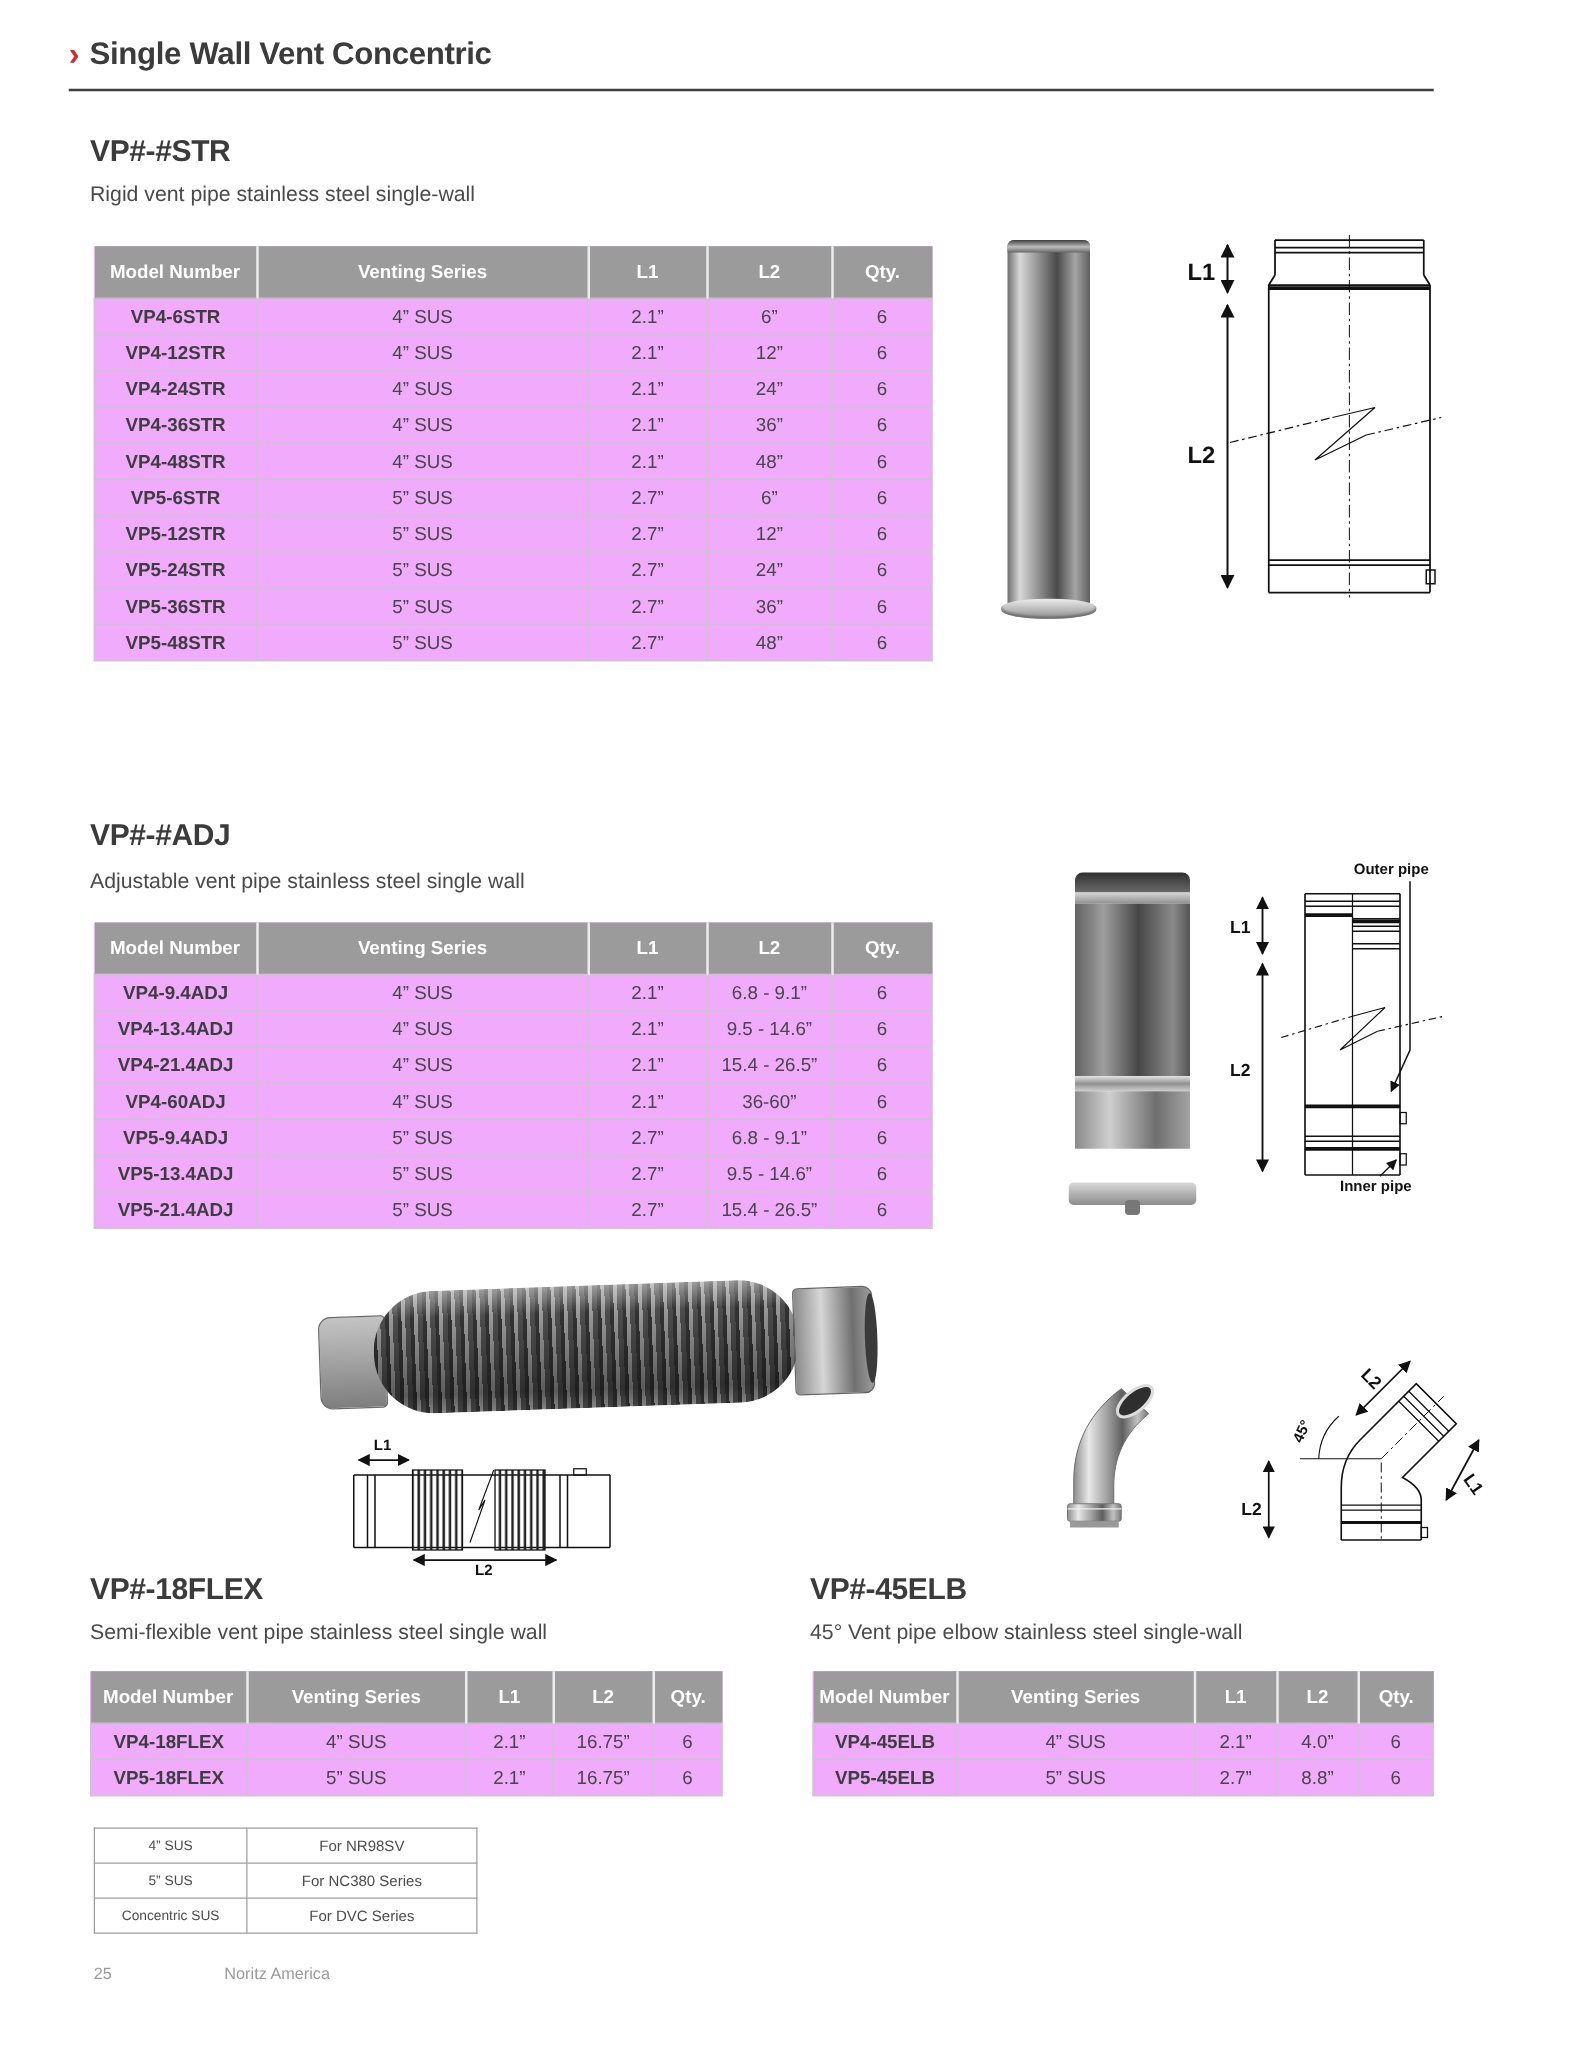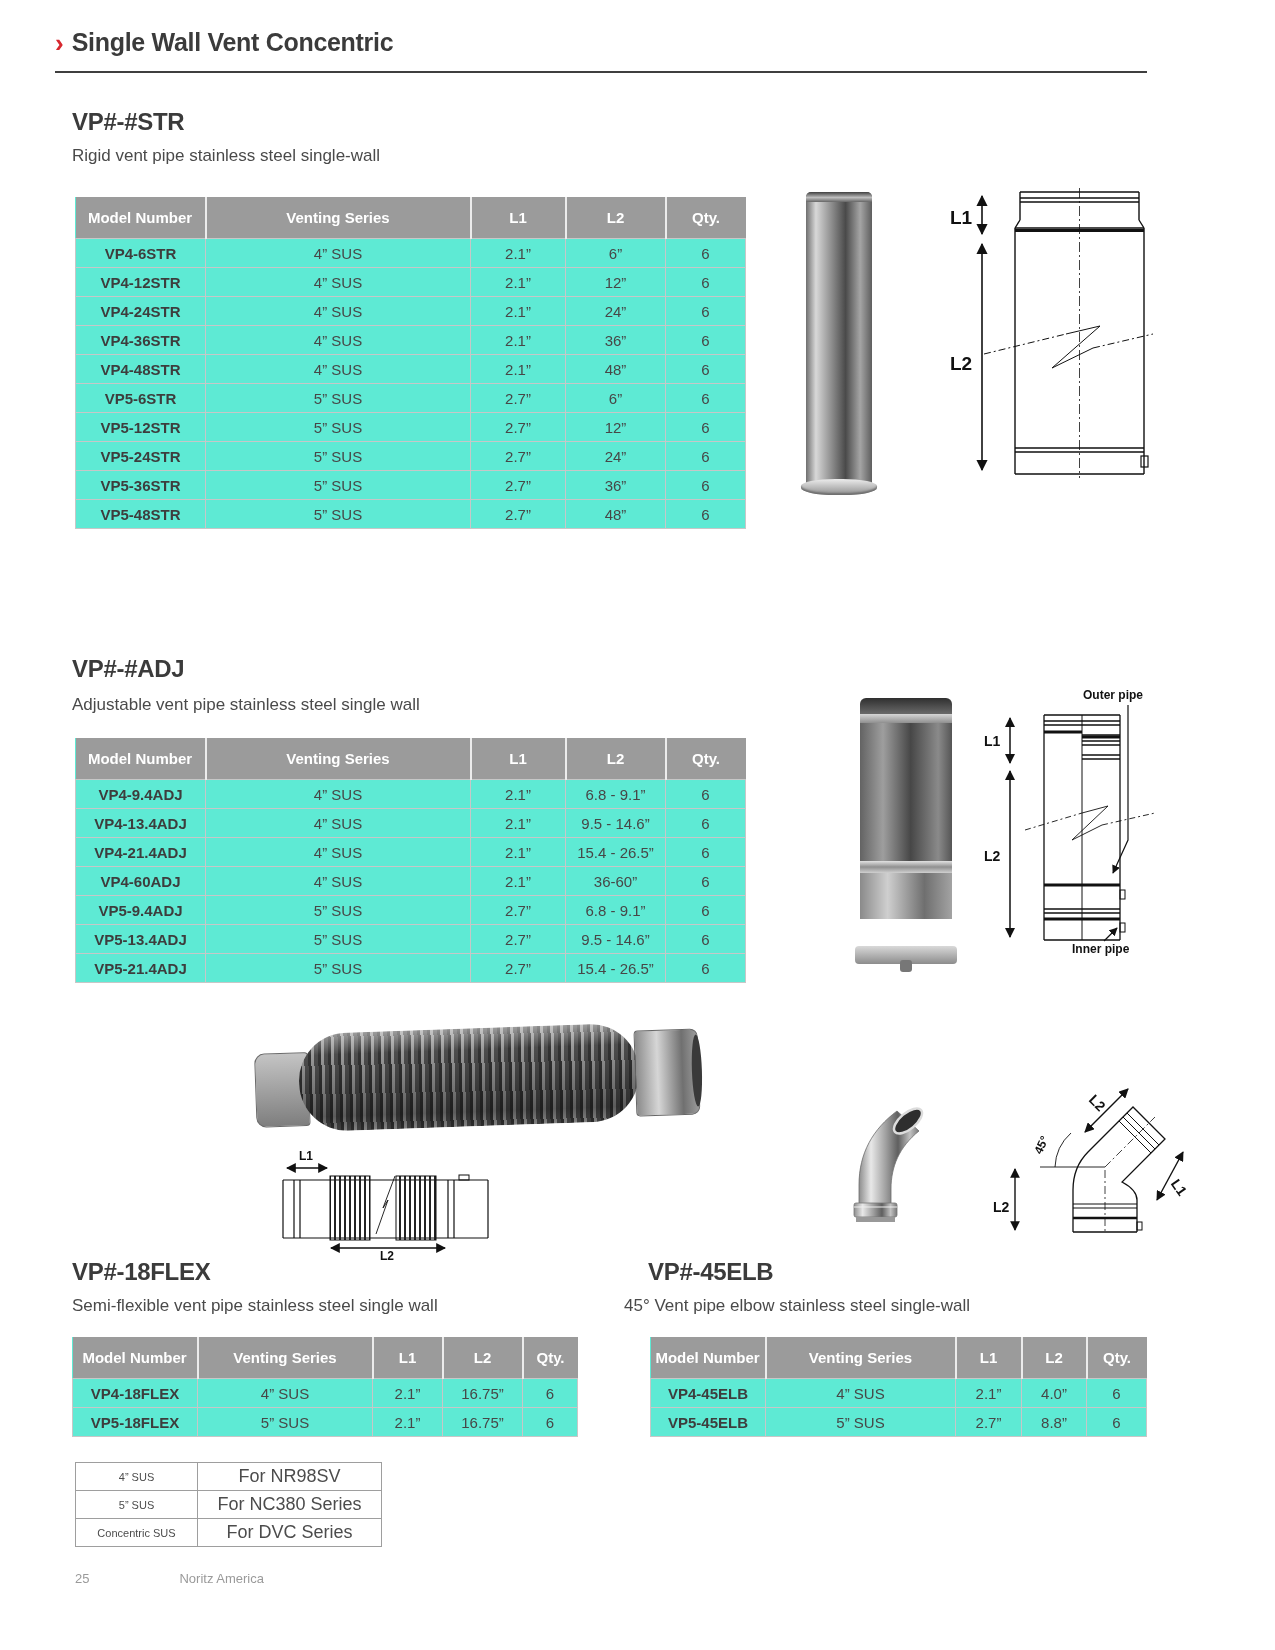--- a/index.html
+++ b/index.html
@@ -8,32 +8,32 @@
 
   
   .page-header{position:absolute;left:55px;top:28px;width:1092px;border-bottom:2px solid #3f3f3f;padding-bottom:12px;}
   .chev{color:var(--accent,#d7282f);font-size:26px;font-weight:700;vertical-align:-1px;margin-right:8px;}
   h1{display:inline;font-size:25px;font-weight:700;color:#3b3b3b;letter-spacing:-0.3px;margin:0;}
 
   h2.sec{position:absolute;margin:0;font-size:24px;font-weight:700;color:#3b3b3b;letter-spacing:-0.3px;}
   p.sub{position:absolute;margin:0;font-size:17px;color:#4a4a4a;}
 
   
-  table.products{position:absolute;border-collapse:collapse;table-layout:fixed;background:#5eead4;}
+  table.products{position:absolute;border-collapse:collapse;table-layout:fixed;background:#f0abfc;}
   table.products th{background:#9b9b9b;color:#ffffff;font-size:15px;font-weight:700;height:41px;
       border-left:2px solid #ececec;text-align:center;padding:0 2px;}
   table.products th:first-child{border-left:none;}
   table.products td{border:1px solid #c7c7c7;height:28px;text-align:center;font-size:15px;color:#474747;padding:0 2px;}
   table.products td.col0{font-weight:700;color:#3d3d3d;}
 
   
   table.compat{position:absolute;border-collapse:collapse;table-layout:fixed;}
   table.compat td{border:1px solid #9e9e9e;height:25px;text-align:center;color:#4c4c4c;}
   table.compat td.col0{font-size:11px;}
-  table.compat td.col1{font-size:18px;}
+  table.compat td.col1{font-size:12px;}
 
   .footer{position:absolute;left:75px;top:1571px;font-size:13px;color:#9a9a9a;}
   .footer .brand{margin-left:42px;padding-left:48px;}
 
   svg.diagram{position:absolute;overflow:visible;}
   svg .dim{font:700 19px "Liberation Sans", sans-serif;fill:#111;}
   svg .dim-s{font:700 14px "Liberation Sans", sans-serif;fill:#111;}
   svg .lbl{font:700 12px "Liberation Sans", sans-serif;fill:#111;}
 
   
@@ -416,21 +416,21 @@
           <td class="col0">VP5-18FLEX</td>
           <td class="col1">5” SUS</td>
           <td class="col2">2.1”</td>
           <td class="col3">16.75”</td>
           <td class="col4">6</td>
         </tr>
       </tbody>
   </table>
 
   <h2 class="sec" style="left:648px;top:1258px;">VP#-45ELB</h2>
-  <p class="sub" style="left:624px;top:1296px;">45° Vent pipe elbow stainless steel single-wall</p>
+  <p class="sub" style="left:648px;top:1296px;">45° Vent pipe elbow stainless steel single-wall</p>
 
   <table class="products" style="left:650px;top:1337px;width:496px;">
     <colgroup>
         <col style="width:115px">
         <col style="width:190px">
         <col style="width:66px">
         <col style="width:65px">
         <col style="width:60px">
       </colgroup>
     <thead>

